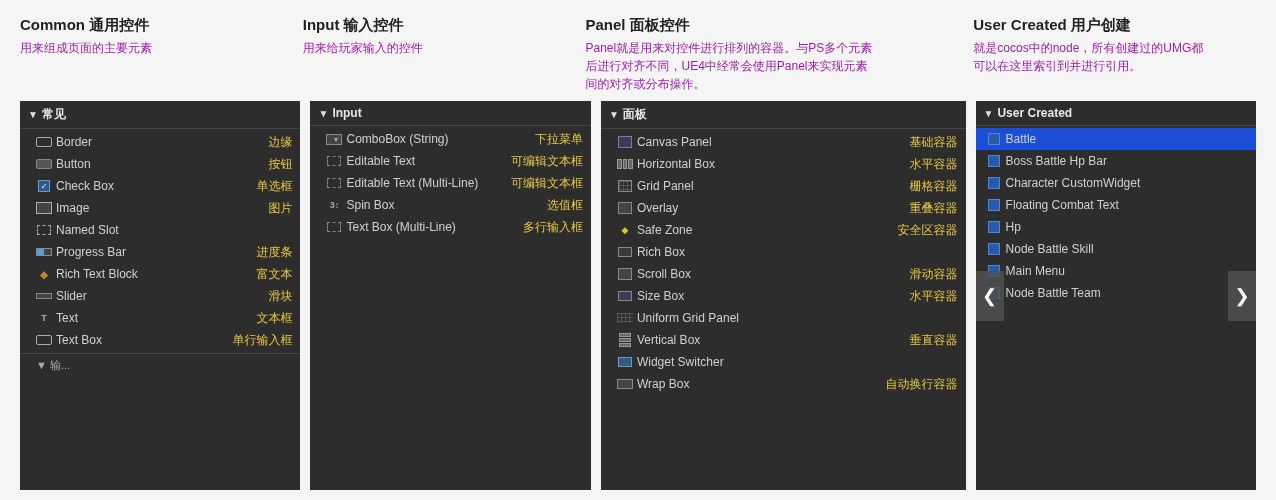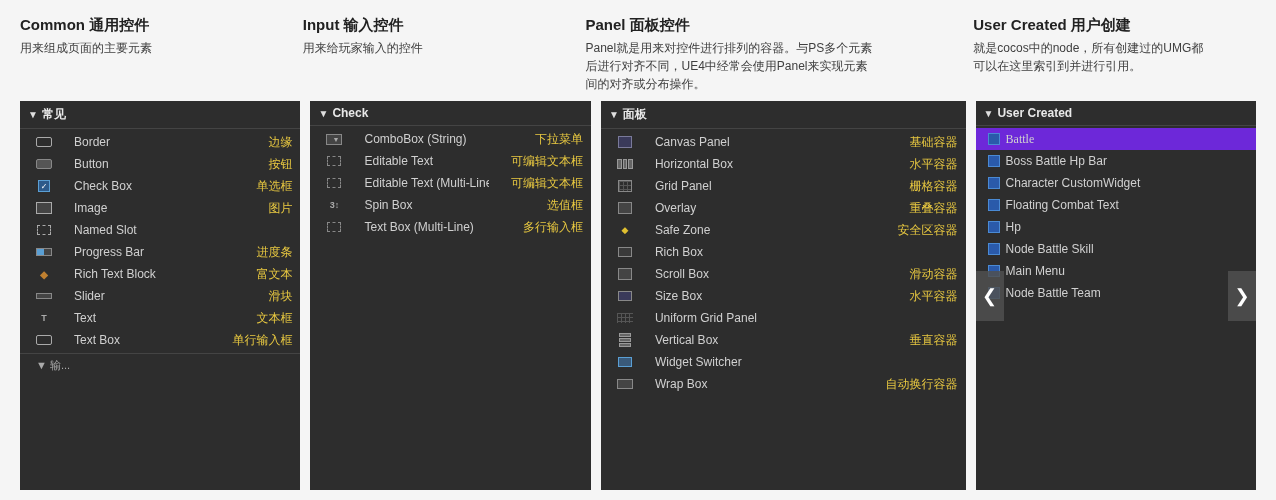--- a/index.html
+++ b/index.html
@@ -28,21 +28,21 @@
 
     .category-title {
       font-size: 15px;
       font-weight: bold;
       color: #222;
       margin-bottom: 4px;
     }
 
     .category-desc {
       font-size: 12px;
-      color: #404040;
+      color: #a21caf;
       line-height: 1.5;
       max-width: 240px;
     }
 
     .panels-section {
       display: flex;
       flex-direction: row;
       flex: 1;
       padding: 0 20px 10px 20px;
       gap: 10px;
@@ -76,21 +76,21 @@
     }
 
     .panel-body {
       padding: 2px 0;
     }
 
     .item-row {
       display: flex;
       align-items: center;
       padding: 2px 8px 2px 16px;
-      gap: 22px;
+      gap: 4px;
       min-height: 22px;
     }
 
     .item-icon {
       width: 16px;
       height: 14px;
       display: inline-flex;
       align-items: center;
       justify-content: center;
       flex-shrink: 0;
@@ -264,22 +264,21 @@
 
     .item-row-user {
       display: flex;
       align-items: center;
       padding: 2px 8px 2px 12px;
       gap: 6px;
       min-height: 22px;
     }
 
     .highlight-row {
-      background: #6d28d9;
-      font-family: Liberation Serif, serif;
+      background: #1d4ed8;
     }
 
     .panels-section .panel:nth-child(4) .panel-body {
       overflow: hidden;
     }
   </style>
 </head>
 <body>
 
 <div class="top-section">
@@ -381,21 +380,21 @@
       </div>
       <div class="item-row" style="border-top:1px solid #444; margin-top:2px; padding-top:4px;">
         <span class="item-label" style="color:#aaa;font-size:11px">▼ 输...</span>
       </div>
     </div>
   </div>
 
   <div class="panel">
     <div class="panel-header">
       <span class="triangle">▼</span>
-      <span>Check</span>
+      <span>Input</span>
     </div>
     <div class="panel-body">
       <div class="item-row">
         <div class="item-icon">
             <div class="icon-combo">▼</div>
           </div>
         <span class="item-label">ComboBox (String)</span>
         <span class="item-label-cn">下拉菜单</span>
       </div>
       <div class="item-row">

